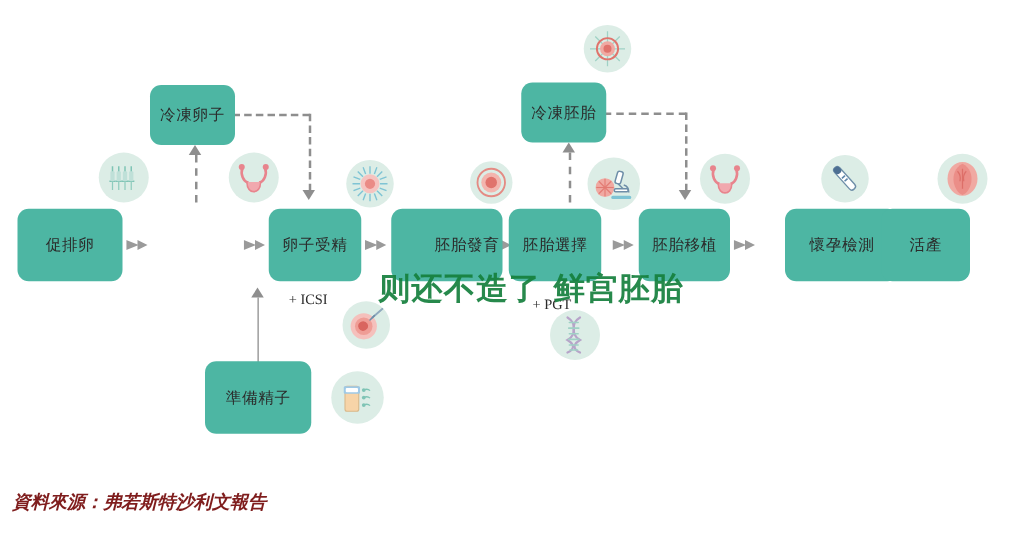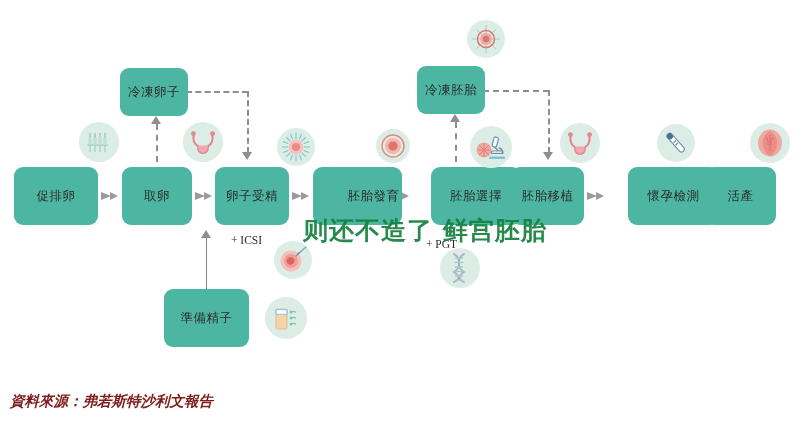--- a/index.html
+++ b/index.html
@@ -139,27 +139,26 @@
   <div class="tri up" style="left:450px;top:114px;"></div>
   <div class="dash-h" style="left:483px;top:90px;width:66px;"></div>
   <div class="dash-v" style="left:548px;top:90px;height:63px;"></div>
   <div class="tri down" style="left:543px;top:152px;"></div>
 
   <div class="solid-v" style="left:206px;top:238px;height:55px;"></div>
   <div class="tri up" style="left:201px;top:230px;"></div>
 
   <div class="node main" style="left:14px;width:84px;">促排卵</div>
 
-  <div class="node main" style="left:122px;width:70px;">取卵</div>
 
   <div class="node main" style="left:215px;width:74px;">卵子受精</div>
 
   <div class="node main" style="left:313px;width:89px;padding-left:32px;">胚胎發育</div>
 
-  <div class="node main" style="left:431px;width:90px;">胚胎選擇</div>
+  <div class="node main" style="left:407px;width:74px;">胚胎選擇</div>
 
   <div class="node main" style="left:511px;width:73px;">胚胎移植</div>
 
   <div class="node main" style="left:628px;width:91px;">懷孕檢測</div>
 
   <div class="node main" style="left:705px;width:71px;">活產</div>
 
   <div class="node side" style="left:417px;top:66px;width:68px;">冷凍胚胎</div>
 
   <div class="node side" style="left:120px;top:68px;width:68px;">冷凍卵子</div>

